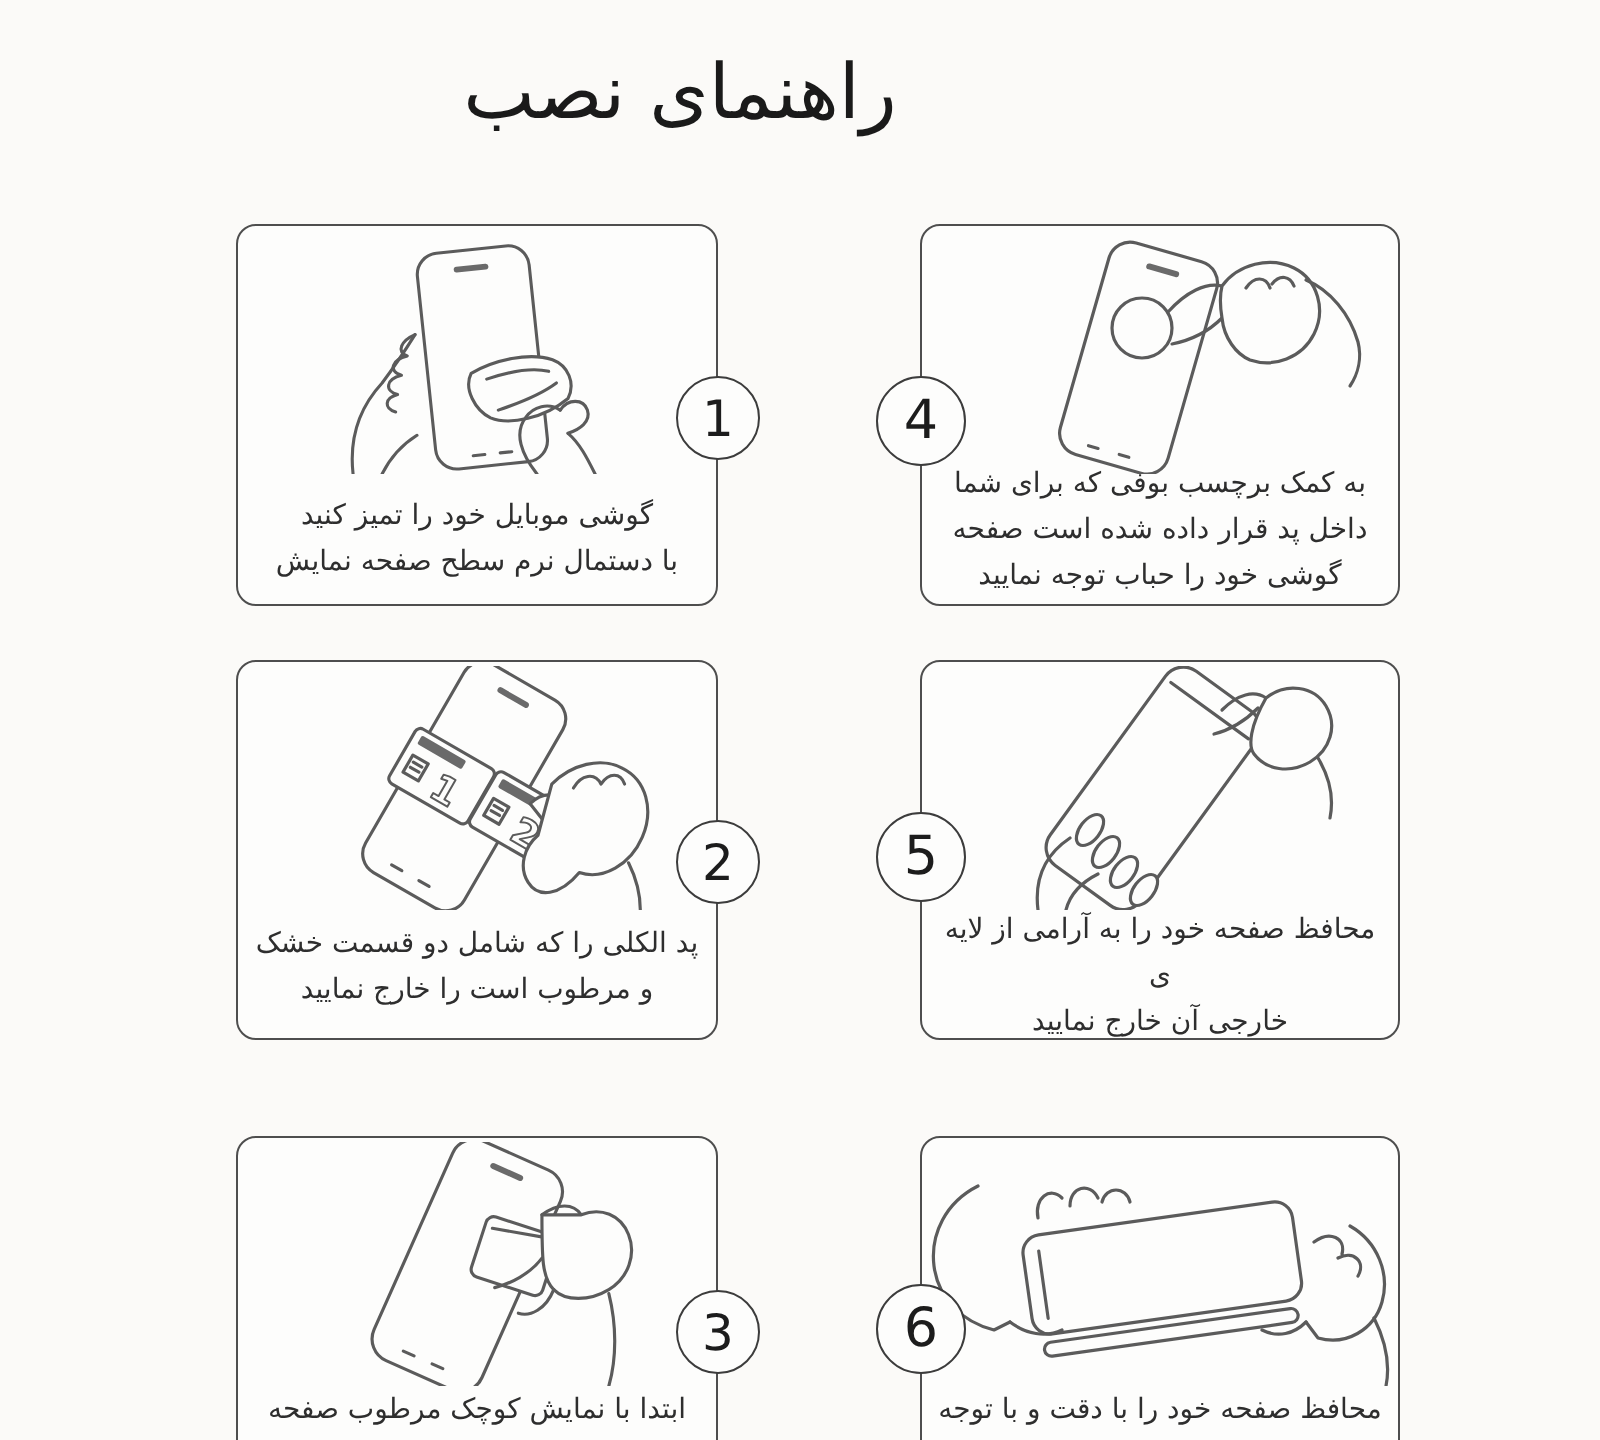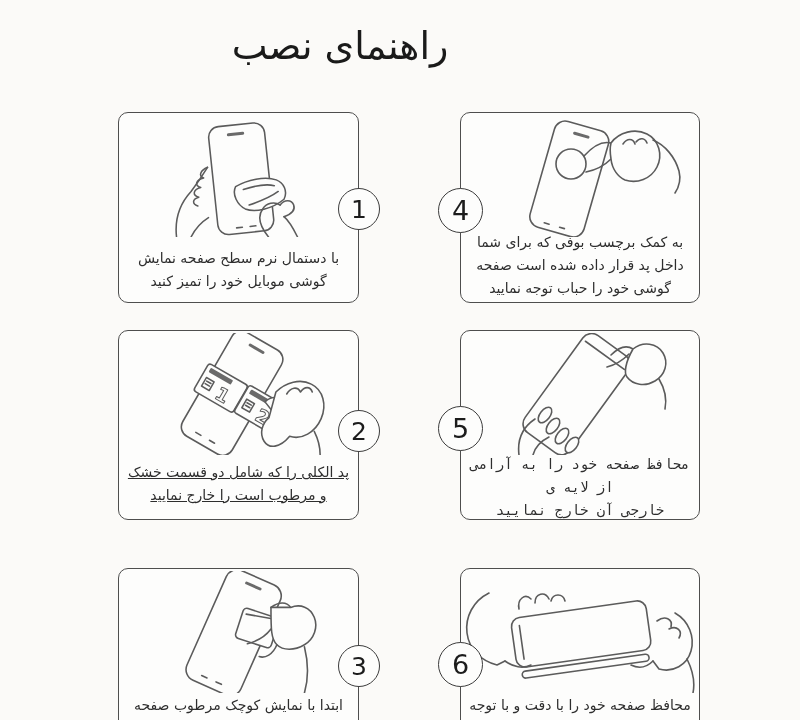--- a/index.html
+++ b/index.html
@@ -60,22 +60,22 @@
       <path d="M70,126 C74,118 80,111 88,106"></path>
       <path class="fillw" d="M116,74 C128,67 146,63 158,67 C166,70 170,79 166,87 C154,97 136,101 126,97 C118,93 112,82 116,74 Z"></path>
       <path d="M124,77 C136,73 148,71 156,73"></path>
       <path d="M130,93 C142,89 152,85 160,79"></path>
       <path d="M150,126 C142,116 138,105 144,97 C148,91 156,89 162,93"></path>
       <path d="M162,93 C166,87 174,87 176,93 C178,99 172,103 166,105"></path>
       <path d="M180,126 C176,118 172,110 166,105"></path>
     </g>
   </svg>
   <div class="caption" style="top:134px;">
+    <div>گوشی موبایل خود را تمیز کنید</div>
     <div>با دستمال نرم سطح صفحه نمایش</div>
-    <div>گوشی موبایل خود را تمیز کنید</div>
   </div>
 </div>
 
 <div class="card" style="left:460px;top:112px;width:240px;height:191px;">
   <div class="badge on-left" style="top:75px;">
     <span>4</span>
   </div>
   <svg class="illus" viewBox="0 0 238 116">
     <g class="ln">
       <g transform="rotate(16 108 62)">
@@ -122,21 +122,21 @@
         <rect x="124" y="76" width="9" height="10"></rect>
         <path d="M126,79 h5 M126,82 h5"></path>
         <text class="numtxt" x="147" y="90" text-anchor="middle">2</text>
       </g>
       <path class="fillw" d="M146,70 C152,64 160,64 164,70 C167,75 164,82 157,84 Z"></path>
       <path class="fillw" d="M157,60 C167,50 182,46 193,52 C205,58 209,73 203,87 C197,101 183,109 171,105 C161,117 150,118 145,110 C140,102 143,92 150,86 Z"></path>
       <path d="M168,62 c4,-7 11,-8 14,-2 M182,60 c4,-6 10,-6 12,0"></path>
       <path d="M196,100 C200,108 202,116 202,124"></path>
     </g>
   </svg>
-  <div class="caption" style="top:130px;text-decoration:underline;">
+  <div class="caption" style="top:130px;">
     <div>پد الکلی را که شامل دو قسمت خشک</div>
     <div>و مرطوب است را خارج نمایید</div>
   </div>
 </div>
 
 <div class="card" style="left:460px;top:330px;width:240px;height:190px;">
   <div class="badge on-left" style="top:75px;">
     <span>5</span>
   </div>
   <svg class="illus" viewBox="0 0 238 122">
@@ -150,21 +150,21 @@
       <path class="fillw" d="M172,16 C182,8 196,10 202,20 C208,30 204,42 194,48 C184,54 172,52 166,44 C163,40 164,30 172,16 Z"></path>
       <path d="M198,46 C204,56 206,66 204,76"></path>
       <ellipse class="fillw" cx="84" cy="82" rx="9" ry="5" transform="rotate(-52 84 82)"></ellipse>
       <ellipse class="fillw" cx="92" cy="93" rx="9" ry="5" transform="rotate(-52 92 93)"></ellipse>
       <ellipse class="fillw" cx="101" cy="103" rx="9" ry="5" transform="rotate(-52 101 103)"></ellipse>
       <ellipse class="fillw" cx="111" cy="112" rx="9" ry="5" transform="rotate(-52 111 112)"></ellipse>
       <path d="M58,122 C56,106 62,94 74,86"></path>
       <path d="M72,122 C74,114 80,108 88,104"></path>
     </g>
   </svg>
-  <div class="caption" style="top:123px;font-family:Liberation Mono, monospace;">
+  <div class="caption" style="top:123px;">
     <div>محافظ صفحه خود را به آرامی از لایه ی</div>
     <div>خارجی آن خارج نمایید</div>
   </div>
 </div>
 
 <div class="card" style="left:118px;top:568px;width:241px;height:191px;">
   <div class="badge on-right" style="top:76px;">
     <span>3</span>
   </div>
   <svg class="illus" viewBox="0 0 238 124">

